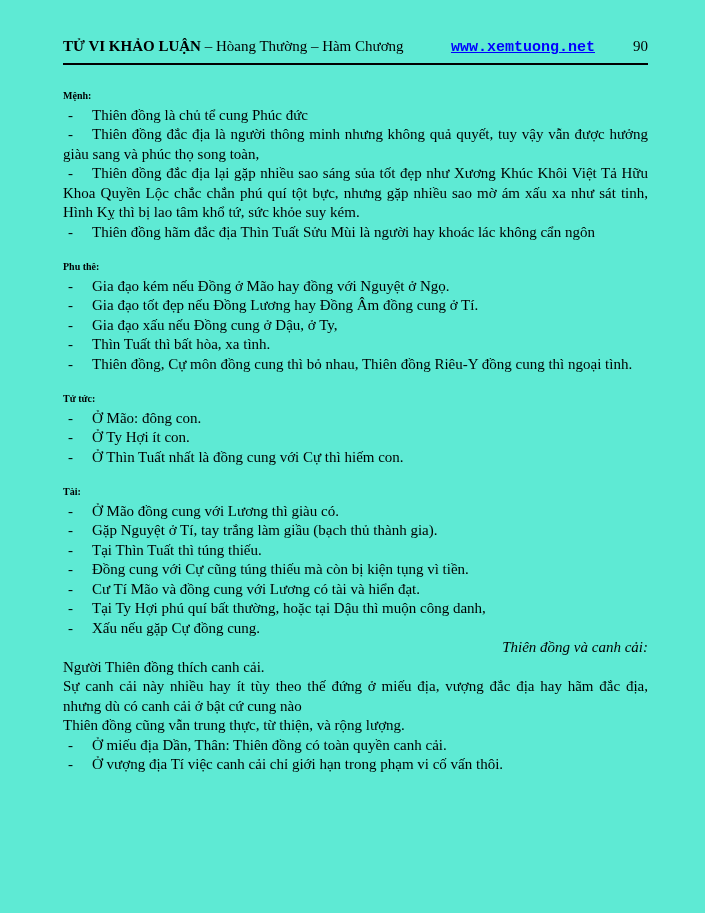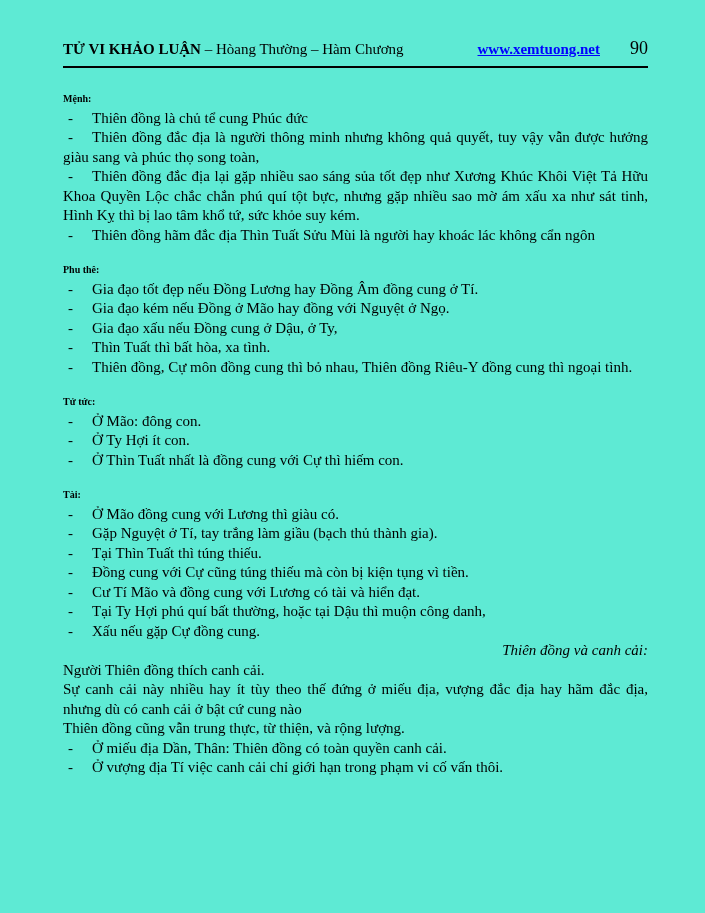--- a/index.html
+++ b/index.html
@@ -22,30 +22,30 @@
   .doc-header {
     display: flex;
     align-items: baseline;
     font-size: 15px;
     white-space: nowrap;
   }
   .title-bold { font-weight: bold; }
   .title-rest { font-weight: normal; }
   .header-link {
     margin-left: auto;
-    font-family: Liberation Serif, serif;
+    font-family: Liberation Mono, monospace;
     font-weight: bold;
     font-size: 15px;
     color: #0000ff;
     text-decoration: underline;
     cursor: pointer;
   }
   .header-page {
-    margin-left: 30px;
-    font-size: 18px;
+    margin-left: 38px;
+    font-size: 15px;
   }
   .header-rule {
     border: none;
     border-top: 2px solid #000000;
     margin: 7px 0 0 0;
   }
   .content {
     margin-top: 21px;
     font-size: 15px;
     line-height: 19.5px;
@@ -86,22 +86,22 @@
 
     <section>
           <h3>Mệnh:</h3>
           <p class="bullet"><span class="dash">-</span><span>Thiên đồng là chủ tể cung Phúc đức</span></p>
           <p class="bullet"><span class="dash">-</span><span>Thiên đồng đắc địa là người thông minh nhưng không quả quyết, tuy vậy vẫn được hưởng giàu sang và phúc thọ song toàn,</span></p>
           <p class="bullet"><span class="dash">-</span><span>Thiên đồng đắc địa lại gặp nhiều sao sáng sủa tốt đẹp như Xương Khúc Khôi Việt Tả Hữu Khoa Quyền Lộc chắc chắn phú quí tột bực, nhưng gặp nhiều sao mờ ám xấu xa như sát tinh, Hình Kỵ thì bị lao tâm khổ tứ, sức khỏe suy kém.</span></p>
           <p class="bullet"><span class="dash">-</span><span>Thiên đồng hãm  đắc địa Thìn Tuất Sửu Mùi là người hay khoác lác không cẩn ngôn</span></p>
         </section>
         <section>
           <h3>Phu thê:</h3>
+          <p class="bullet"><span class="dash">-</span><span>Gia đạo kém nếu Đồng ở Mão hay đồng với Nguyệt ở Ngọ.</span></p>
           <p class="bullet"><span class="dash">-</span><span>Gia đạo tốt đẹp  nếu  Đồng Lương hay Đồng Âm đồng cung ở Tí.</span></p>
-          <p class="bullet"><span class="dash">-</span><span>Gia đạo kém nếu Đồng ở Mão hay đồng với Nguyệt ở Ngọ.</span></p>
           <p class="bullet"><span class="dash">-</span><span>Gia đạo xấu nếu Đồng cung ở Dậu, ở Ty,</span></p>
           <p class="bullet"><span class="dash">-</span><span>Thìn Tuất thì bất hòa, xa tình.</span></p>
           <p class="bullet"><span class="dash">-</span><span>Thiên đồng, Cự môn đồng cung thì bỏ nhau, Thiên đồng Riêu-Y đồng cung thì ngoại tình.</span></p>
         </section>
         <section>
           <h3>Tử tức:</h3>
           <p class="bullet"><span class="dash">-</span><span>Ở Mão: đông con.</span></p>
           <p class="bullet"><span class="dash">-</span><span>Ở Ty Hợi ít con.</span></p>
           <p class="bullet"><span class="dash">-</span><span>Ở Thìn Tuất nhất là đồng cung với Cự thì hiếm con.</span></p>
         </section>

